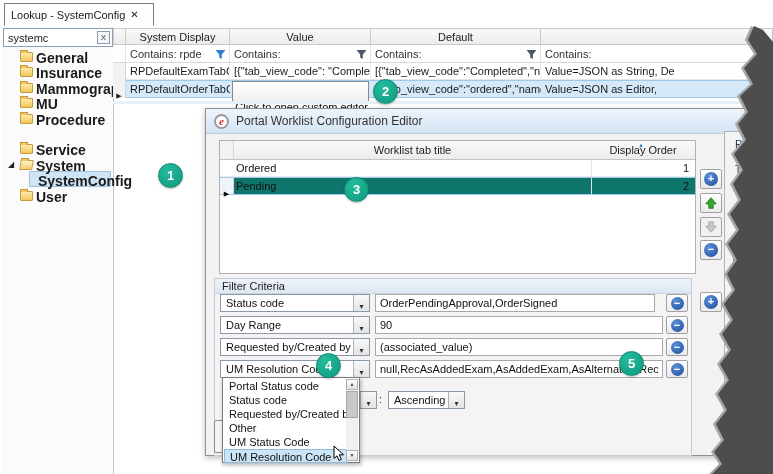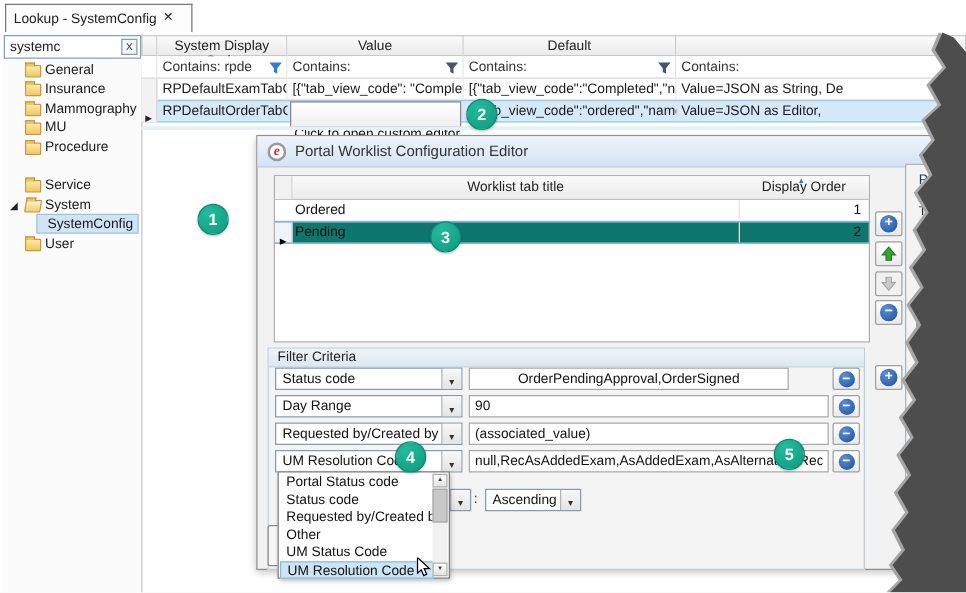--- a/index.html
+++ b/index.html
@@ -12,21 +12,21 @@
   .doc-tab { left:4px; top:3px; width:150px; height:23px; background:#fdfdfd; border:1px solid #7a7a7a; border-bottom:1px solid #fdfdfd; display:flex; align-items:center; padding:0 6px; gap:5px; }
   .doc-tab .t { font-size:11px; color:#222; white-space:nowrap; }
   .doc-tab .x { font-size:10px; font-weight:bold; color:#222; cursor:default; }
 
   
   .left-panel { left:2px; top:27px; width:112px; height:447px; background:#fbfbfb; border-right:1px solid #c8c8c8; }
   .search-box { left:3px; top:28px; width:110px; height:19px; background:#fff; border:1px solid #88a0b8; }
   .search-input { position:absolute; left:4px; top:1px; width:86px; height:15px; border:none; outline:none; font-family:inherit; font-size:11px; color:#222; background:transparent; }
   .search-clear { position:absolute; right:2px; top:2px; width:13px; height:13px; border:1px solid #8a9ab0; background:#f4f6f8; font-size:8px; line-height:11px; text-align:center; color:#333; }
   .trow { position:absolute; left:2px; width:110px; height:15px; }
-  .trow .lbl { position:absolute; left:34px; top:1px; font-size:11px; font-weight:normal; color:#1a1a1a; white-space:nowrap; }
+  .trow .lbl { position:absolute; left:34px; top:1px; font-size:14px; font-weight:bold; color:#1a1a1a; white-space:nowrap; }
   .folder { position:absolute; left:18px; top:3px; width:13px; height:10px; background:linear-gradient(#fdeaa9,#f2c65c); border:1px solid #c79940; border-radius:1px; }
   .folder::before { content:""; position:absolute; top:-3px; left:-1px; width:6px; height:2px; background:#f2c65c; border:1px solid #c79940; border-bottom:none; }
   .folder.open { transform:skewX(-10deg); background:linear-gradient(#fff3c9,#f5cd6e); }
   .expander { position:absolute; left:6px; top:3px; font-size:8px; color:#222; }
   .tree-sel { position:absolute; left:29px; top:171px; width:82px; height:16px; background:#cfe4f5; border:1px solid #9ec1de; border-radius:1px; }
   .hcell { position:absolute; top:28px; height:17px; background:linear-gradient(#fafafa,#ebebeb); border:1px solid #c9c9c9; border-left:none; text-align:center; font-size:11px; color:#222; padding-top:2px; }
   .hcell.first { border-left:1px solid #c9c9c9; }
   .fcell { position:absolute; top:45px; height:18px; background:#ffffff; border-bottom:1px solid #d8d8d8; border-right:1px solid #e2e2e2; font-size:11px; color:#333; padding:3px 0 0 4px; }
   .dcell { position:absolute; height:17px; font-size:11px; color:#1a1a1a; padding:2px 0 0 4px; white-space:nowrap; overflow:hidden; border-right:1px solid #ececec; }
   .rowband { position:absolute; left:113px; width:660px; height:17px; }
@@ -223,21 +223,21 @@
       </div>
 
     <div class="fgroup">
       <div class="fgroup-head">Filter Criteria</div>
     </div>
 
     <div class="combo" style="left:14px;top:185px;width:150px">
       <span class="cv">Status code</span>
       <span class="db"><span>▾</span></span>
     </div>
-    <input class="finput" style="left: 169px; top: 185px; width: 256px; text-align: center;" value="OrderPendingApproval,OrderSigned">
+    <input class="finput" style="left: 169px; top: 185px; width: 280px;" value="OrderPendingApproval,OrderSigned">
     <div class="sqbtn" style="left:460px;top:185px;height:18px">
         <span class="bluedot" style="width:13px;height:13px;line-height:12px">−</span>
       </div>
 
     <div class="combo" style="left:14px;top:207px;width:150px">
       <span class="cv">Day Range</span>
       <span class="db"><span>▾</span></span>
     </div>
     <input class="finput" style="left: 169px; top: 207px; width: 288px;" value="90">
     <div class="sqbtn" style="left:460px;top:207px;height:18px">

